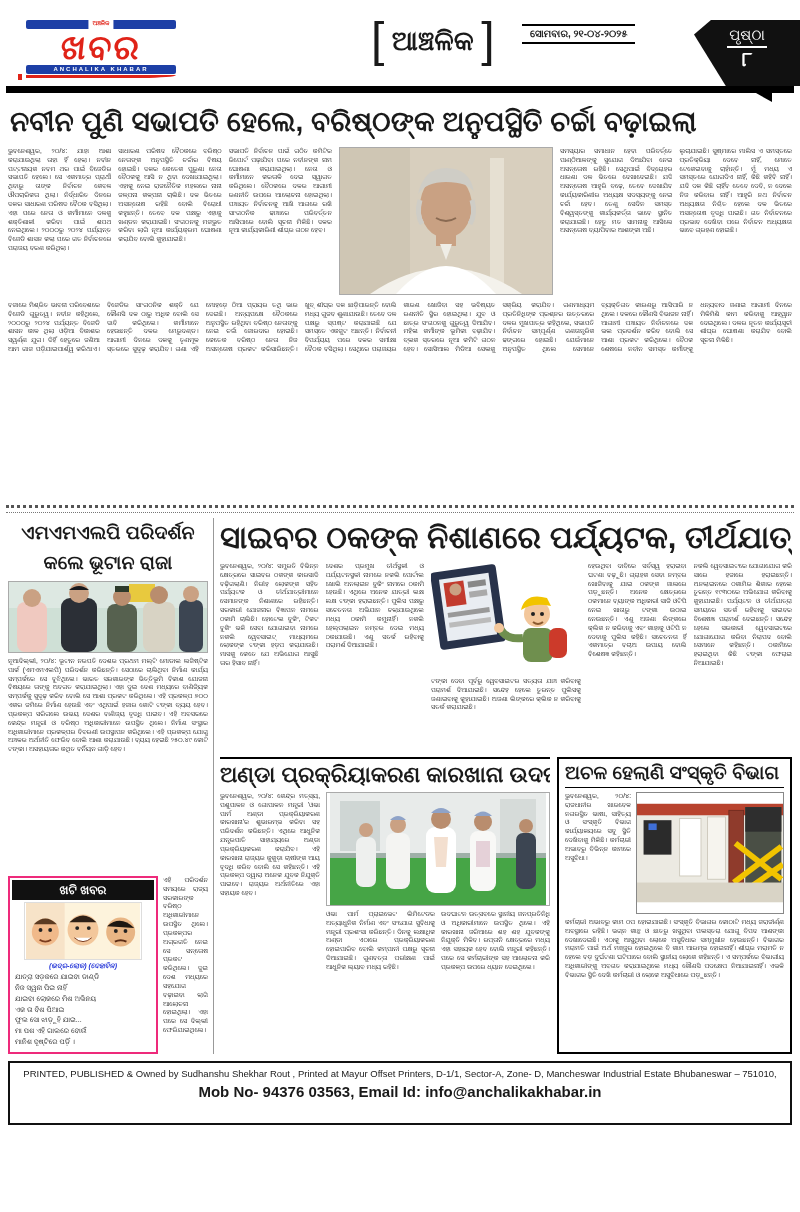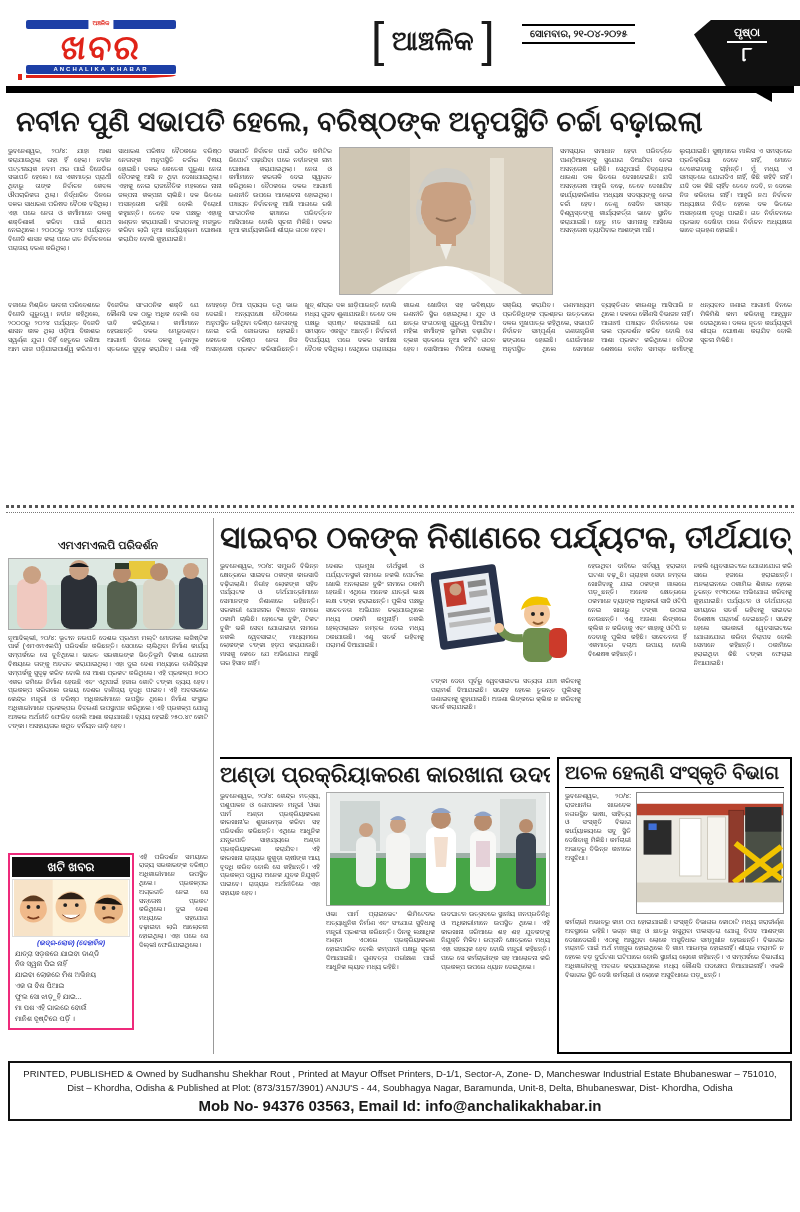--- a/index.html
+++ b/index.html
@@ -29,53 +29,53 @@
   .edition .bracket { font-weight:400; font-size:48px; vertical-align:-6px; line-height:0; }
 
   .dateline { position:absolute; left:522px; top:24px; font-size:10px; font-weight:bold;
               border-top:2px solid #000; border-bottom:2px solid #000; padding:2px 8px;
               white-space:nowrap; max-width:150px; overflow:hidden; }
 
   .pagebox { position:absolute; right:0; top:20px; width:106px; height:66px;
              background:#111; color:#fff; text-align:center;
              clip-path:polygon(16% 0, 100% 0, 100% 100%, 30% 100%, 0 22%);
              padding-top:6px; }
-  .pagebox-label { font-size:11px; font-weight:bold; }
+  .pagebox-label { font-size:15px; font-weight:normal; }
   .pagebox-num { font-size:20px; font-weight:bold; border-top:2px solid #fff;
                  width:40px; margin:2px auto 0; }
   .header-rule { position:absolute; left:6px; right:6px; top:86px; height:7px; background:#000; }
   .header-notch { position:absolute; right:28px; top:93px; width:0; height:0;
                   border-left:16px solid transparent; border-top:9px solid #000; }
 
   
   .lead-headline { margin:8px 10px 0; font-size:45px; font-weight:bold; line-height:1.3;
                    letter-spacing:-1px; white-space:nowrap; overflow:hidden; }
-  .lead-sub { margin:10px 16px 8px; font-size:28px; font-weight:bold; white-space:nowrap; overflow:hidden; }
+  .lead-sub { margin:10px 10px 8px; font-size:28px; font-weight:bold; white-space:nowrap; overflow:hidden; }
 
   .smalltext { font-size:6.5px; line-height:1.36; text-align:justify; overflow:hidden; }
   .lead-toprow { display:flex; gap:7px; margin:2px 8px 4px; height:150px; overflow:hidden; }
   .lead-toprow .tcol { flex:1; }
   .photo-frame { border:1px solid #aaa; background:#d9d2c4; flex:none; }
   .lead-photo { width:214px; height:148px; }
   .right-pair { width:232px; display:flex; gap:7px; flex:none; }
   .right-pair .tcol { flex:1; }
   .lead-body { margin:0 8px; height:198px; overflow:hidden; column-count:8; column-gap:7px;
                column-fill:balance; }
 
   .dotted-rule { border-top:3px dotted #555; margin:6px 6px 4px; }
   .dotted-rule2 { border-top:1px dotted #777; margin:1px 6px 5px; }
 
   
   .mid { display:flex; margin:0 8px; }
   .left-rail { width:206px; flex:none; border-right:1px solid #999; padding-right:5px; }
-  .bh-head { font-size:11px; font-weight:bold; text-align:center; line-height:1.5; margin-top:19px; }
+  .bh-head { font-size:19px; font-weight:bold; text-align:center; line-height:1.5; margin-top:1px; }
   .bh-photo { width:100%; height:72px; border:1px solid #aaa; margin-top:4px; display:block; }
   .bh-body1 { height:214px; margin-top:4px; }
   .rail-bottom { display:flex; gap:5px; margin-top:5px; }
-  .khati-box { width:126px; flex:none; border:2px solid #ee2a7b; background:#fff; }
+  .khati-box { width:150px; flex:none; border:2px solid #ee2a7b; background:#fff; }
   .khati-title { background:#111; color:#fff; font-size:12px; font-weight:bold;
                  text-align:center; padding:3px 0; margin:2px; white-space:nowrap; overflow:hidden; }
   .khati-art { width:118px; height:58px; display:block; margin:0 auto; border:1px solid #ddd; }
   .khati-credit { color:#2637d8; font-size:7px; font-weight:bold; font-style:italic;
                   text-align:center; margin-top:2px; white-space:nowrap; overflow:hidden; }
   .khati-verse { padding:2px 5px 4px; }
   .khati-verse div { font-size:7px; line-height:1.55; white-space:nowrap; overflow:hidden; }
   .bh-body2 { flex:1; height:158px; }
 
   .right-zone { flex:1; padding-left:6px; min-width:0; }
@@ -98,21 +98,21 @@
 
   .culture { flex:1; min-width:0; border:2px solid #000; padding:3px 6px 4px; }
   .culture-head { font-size:19px; font-weight:bold; text-align:center; white-space:nowrap;
                   overflow:hidden; border-bottom:1px solid #000; padding-bottom:3px; }
   .culture-top { display:flex; gap:5px; margin-top:4px; }
   .culture-intro { width:66px; flex:none; height:122px; }
   .building-photo { flex:1; height:122px; border:1px solid #888; min-width:0; }
   .culture-body { margin-top:4px; height:130px; }
 
   
-  .footer { margin:7px 8px 0; border:2px solid #111; padding:4px 10px 3px; }
+  .footer { margin:7px 8px 0; border:2px solid #111; padding:4px 10px 20px; }
   .f-line { text-align:center; font-size:9.5px; line-height:1.45; white-space:nowrap; overflow:hidden; }
   .f-line3 { font-weight:bold; font-size:15px; }
   .f-row { display:flex; justify-content:space-between; align-items:flex-end; margin-top:2px; }
   .f-odia { font-size:8px; }
   .f-editor { font-size:11px; } .f-editor b { font-size:11.5px; }
 </style>
 </head>
 <body>
 
 <div class="page">
@@ -178,20 +178,21 @@
     <div class="lead-body smalltext">ବଜାରେ ମିଶ୍ରିତ ଭାବନା ପରିବେଶରେ ବିଜେଡି ଗୁରୁତ୍ୱ। ନବୀନ କହିଥିଲେ, ୨୦୦୦ରୁ ୨୦୨୪ ପର୍ଯ୍ୟନ୍ତ ବିଜେଡି ଶାସନ କାଳ ଥିଲା ଓଡ଼ିଆ ବିକାଶର ସ୍ୱର୍ଣ୍ଣ ଯୁଗ। ଦିହିଁ ହେତୁରେ ଜଣିଆ ଆମ ଗାଜ ପଡ଼ିଯାଇପାର୍ଶ୍ୱ କରିଥାଏ। ବିଜେଡିର ସାଂଗଠନିକ ଶକ୍ତି ଯେ କୌଣସି ଦଳ ଠାରୁ ଅଧିକ ବୋଲି ସେ ଦାବି କରିଥିଲେ। କର୍ମୀମାନେ ହେଉଛନ୍ତି ଦଳର ମେରୁଦଣ୍ଡ। ଆଗାମୀ ଦିନରେ ଦଳକୁ ତୃଣମୂଳ ସ୍ତରରେ ସୁଦୃଢ଼ କରାଯିବ। ଗଣା ଏହି ମୋହଡ଼େ ଠିଆ ପ୍ରାୟର ତଥି ଭାର ଦେଇଛି। ଅନ୍ୟପକ୍ଷେ ବୈଠକରେ ଅନୁପସ୍ଥିତ ରହିଥିବା ବରିଷ୍ଠ ନେତାଙ୍କୁ ନେଇ ଚର୍ଚ୍ଚା ଜୋରଦାର ହୋଇଛି। କେତେକ ବରିଷ୍ଠ ନେତା ନିଜ ଅସନ୍ତୋଷ ପ୍ରକଟ କରିସାରିଛନ୍ତି। ଖୁବ୍ ଶୀଘ୍ର ଦଳ ଛାଡ଼ିପାରନ୍ତି ବୋଲି ମଧ୍ୟ ଗୁଜବ ଶୁଣାଯାଉଛି। ତେବେ ଦଳ ପକ୍ଷରୁ ସ୍ପଷ୍ଟ କରାଯାଇଛି ଯେ ସମସ୍ତେ ଏକଜୁଟ ଅଛନ୍ତି। ନିର୍ବାଚନୀ ବିପର୍ଯ୍ୟୟ ପରେ ଦଳର ସମୀକ୍ଷା ବୈଠକ ବସିଥିଲା। ସେଥିରେ ପରାଜୟର କାରଣ ଖୋଜିବା ସହ ଭବିଷ୍ୟତ ରଣନୀତି ସ୍ଥିର ହୋଇଥିଲା। ଯୁବ ଓ ଛାତ୍ର ସଂଗଠନକୁ ଗୁରୁତ୍ୱ ଦିଆଯିବ। ମହିଳା କର୍ମୀଙ୍କ ଭୂମିକା ବଢ଼ାଯିବ। ବ୍ଲକ ସ୍ତରରେ ନୂଆ କମିଟି ଗଠନ ହେବ। ସୋସିଆଲ ମିଡିଆ ସେଲକୁ ସକ୍ରିୟ କରାଯିବ। ଗଣମାଧ୍ୟମ ପ୍ରତିନିଧିଙ୍କ ପ୍ରଶ୍ନର ଉତ୍ତରରେ ଦଳର ମୁଖପାତ୍ର କହିଥିଲେ, ସଭାପତି ନିର୍ବାଚନ ସମ୍ପୂର୍ଣ୍ଣ ଗଣତାନ୍ତ୍ରିକ ଢଙ୍ଗରେ ହୋଇଛି। ଯେଉଁମାନେ ଅନୁପସ୍ଥିତ ଥିଲେ ସେମାନେ ବ୍ୟକ୍ତିଗତ କାରଣରୁ ଆସିପାରି ନ ଥିଲେ। ଦଳରେ କୌଣସି ବିଭାଜନ ନାହିଁ। ଆଗାମୀ ପଞ୍ଚାୟତ ନିର୍ବାଚନରେ ଦଳ ଭଲ ପ୍ରଦର୍ଶନ କରିବ ବୋଲି ସେ ଆଶା ପ୍ରକଟ କରିଥିଲେ। ବୈଠକ ଶେଷରେ ନବୀନ ସମସ୍ତ କର୍ମୀଙ୍କୁ ଧନ୍ୟବାଦ ଜଣାଇ ଆଗାମୀ ଦିନରେ ମିଳିମିଶି କାମ କରିବାକୁ ଆହ୍ୱାନ ଦେଇଥିଲେ। ଦଳର ନୂତନ କାର୍ଯ୍ୟସୂଚୀ ଶୀଘ୍ର ଘୋଷଣା କରାଯିବ ବୋଲି ସୂଚନା ମିଳିଛି।</div>
   </section>
 
   <div class="dotted-rule"></div>
   <div class="dotted-rule2"></div>
 
   <div class="mid">
 
     <aside class="left-rail">
       <div class="bh-head">ଏମଏମଏଲପି ପରିଦର୍ଶନ</div>
+      <div class="bh-head">କଲେ ଭୂଟାନ ରାଜା</div>
 
       <svg class="bh-photo" viewBox="0 0 198 70" xmlns="http://www.w3.org/2000/svg">
         <rect width="198" height="70" fill="#cfe0d6"></rect>
         <rect x="0" y="0" width="198" height="26" fill="#dde8e2"></rect>
         <rect x="120" y="2" width="26" height="18" fill="#e8c93e"></rect>
         <rect x="8" y="20" width="30" height="50" rx="8" fill="#f0c9c0"></rect>
         <circle cx="23" cy="16" r="9" fill="#caa183"></circle>
         <rect x="52" y="16" width="36" height="54" rx="9" fill="#2b2f36"></rect>
         <circle cx="70" cy="11" r="10" fill="#caa183"></circle>
         <path d="M60 8 q10 -8 20 0" fill="#16181c"></path>
@@ -342,17 +343,16 @@
           </div>
           <div class="culture-body smalltext">କର୍ମଚାରୀ ଅଭାବରୁ କାମ ଠପ ହୋଇଯାଇଛି। ସଂସ୍କୃତି ବିଭାଗର କୋଠାଟି ମଧ୍ୟ ଜରାଜୀର୍ଣ୍ଣ ଅବସ୍ଥାରେ ରହିଛି। ଭଗ୍ନ କାନ୍ଥ ଓ ଛାତରୁ ଖସୁଥିବା ପଲସ୍ତରା ଯୋଗୁ ବିପଦ ଆଶଙ୍କା ଦେଖାଦେଇଛି। ଏଠାକୁ ଆସୁଥିବା ଲୋକେ ଅସୁବିଧାର ସମ୍ମୁଖୀନ ହେଉଛନ୍ତି। ବିଭାଗର ମରାମତି ପାଇଁ ଅର୍ଥ ମଞ୍ଜୁର ହୋଇଥିଲେ ବି କାମ ଆରମ୍ଭ ହୋଇନାହିଁ। ଶୀଘ୍ର ମରାମତି ନ ହେଲେ ବଡ଼ ଦୁର୍ଘଟଣା ଘଟିପାରେ ବୋଲି ସ୍ଥାନୀୟ ଲୋକେ କହିଛନ୍ତି। ଏ ସମ୍ପର୍କରେ ବିଭାଗୀୟ ଅଧିକାରୀଙ୍କୁ ଅବଗତ କରାଯାଇଥିଲେ ମଧ୍ୟ କୌଣସି ପଦକ୍ଷେପ ନିଆଯାଇନାହିଁ। ଏଭଳି ବିଭାଗର ସ୍ଥିତି ଦେଖି କର୍ମଚାରୀ ଓ ଲୋକେ ଅସୁବିଧାରେ ପଡ଼ୁଛନ୍ତି।</div>
         </section>
 
       </div>
     </div>
   </div>
 
   <footer class="footer">
     <div class="f-line">PRINTED, PUBLISHED &amp; Owned by Sudhanshu Shekhar Rout ,  Printed at Mayur Offset Printers,  D-1/1, Sector-A, Zone- D, Mancheswar Industrial Estate Bhubaneswar – 751010,</div>
-    <div class="f-line">Dist – Khordha, Odisha   &amp; Published at Plot: (873/3157/3901)  ANJU'S - 44, Soubhagya Nagar, Baramunda, Unit-8, Delta, Bhubaneswar, Dist- Khordha, Odisha</div>
     <div class="f-line f-line3">Mob No- 94376 03563,  Email Id: info@anchalikakhabar.in</div>
   </footer>
 
 </div>
 
 </body></html>

